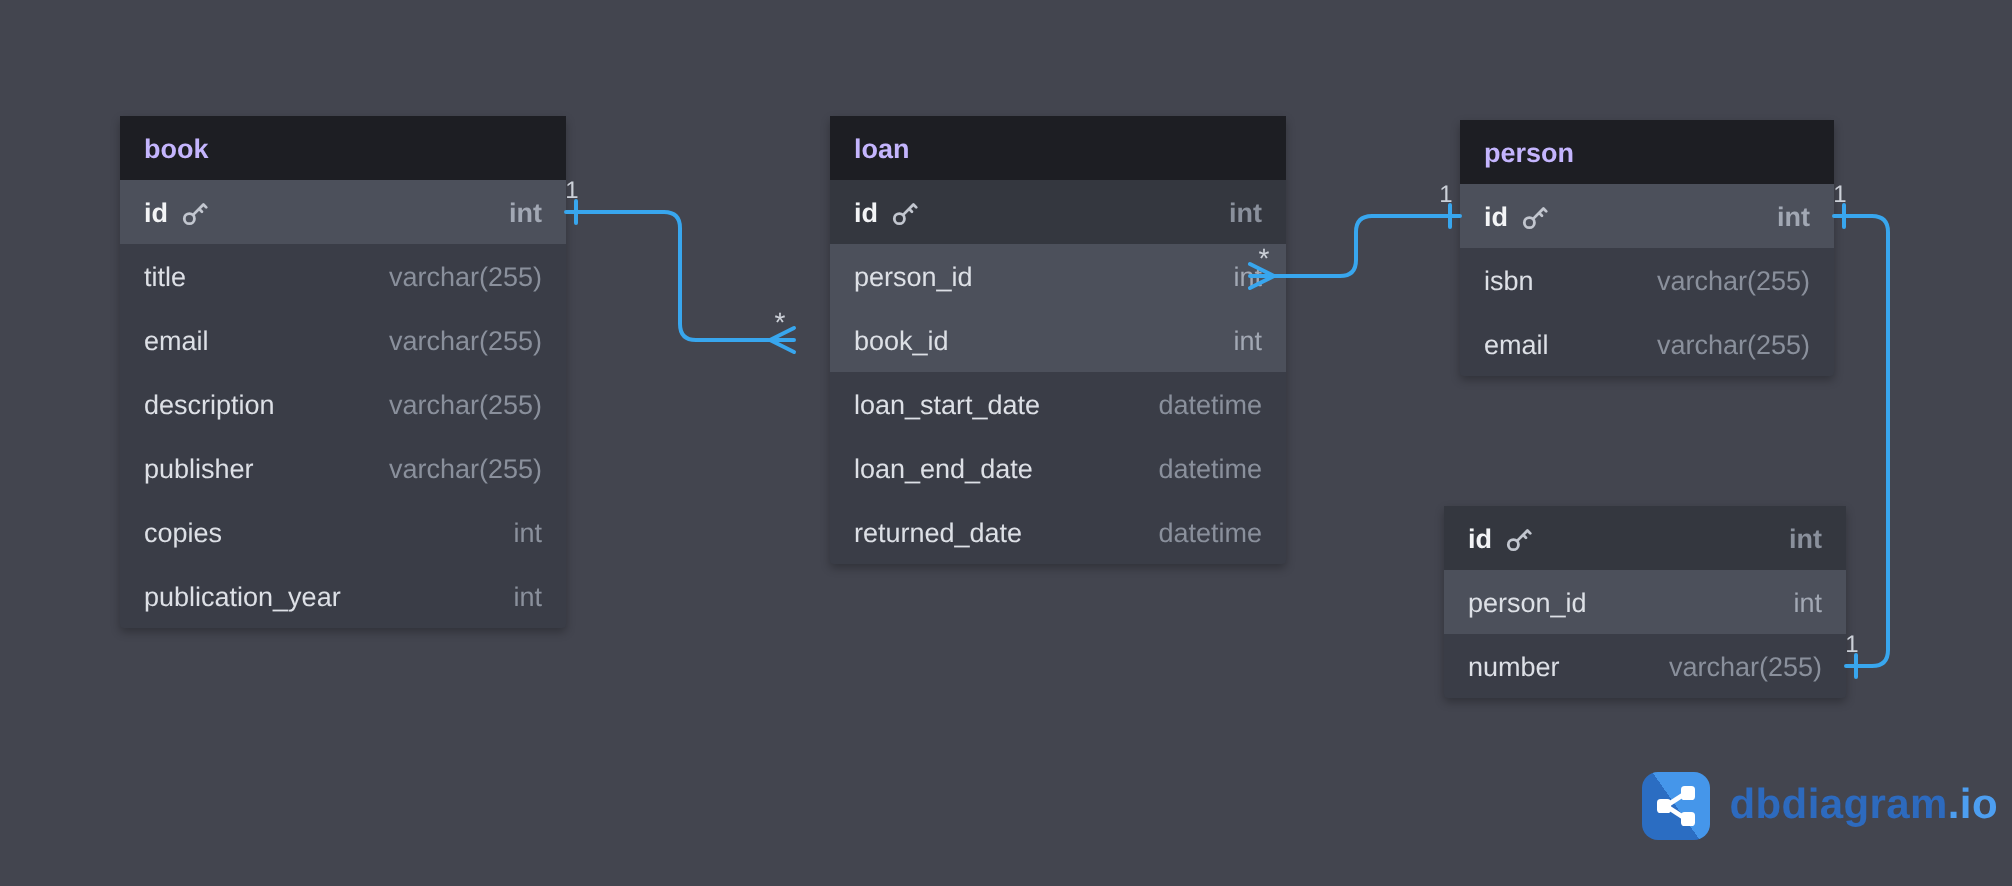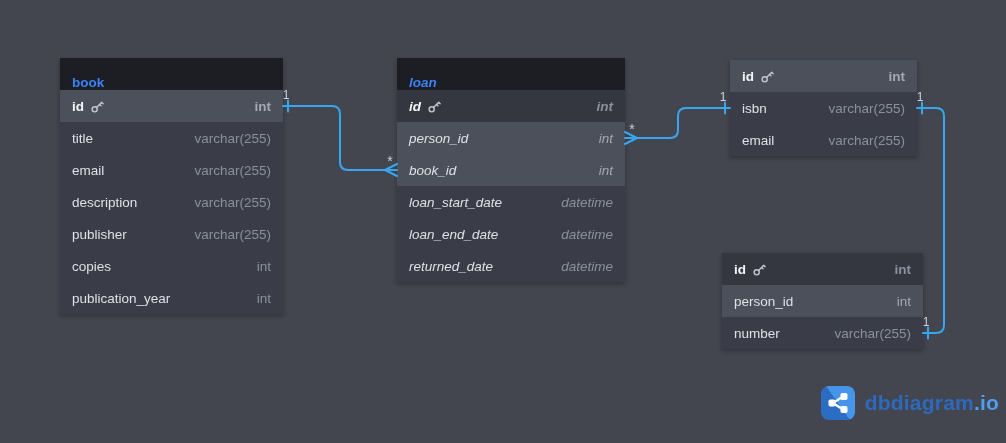--- a/index.html
+++ b/index.html
@@ -18,22 +18,22 @@
   #canvas{
     position:relative;width:1006px;height:443px;overflow:hidden;
     background:var(--canvas-bg);
   }
   .table{
     position:absolute;z-index:1;background:var(--row-bg);
     border-radius:2px;box-shadow:0 2px 5px rgba(0,0,0,.28);
     font-size:13.5px;
   }
   .thead{
-    height:32px;display:flex;align-items:flex-end;padding:0 12px;
-    background:var(--header-bg);color:#3b82f6;font-weight:bold;
+    height:32px;display:flex;align-items:center;padding:0 12px;
+    background:var(--header-bg);color:#c4b5fd;font-weight:bold;
   }
   .trow{
     height:32px;display:flex;align-items:center;justify-content:space-between;
     padding:0 12px;color:var(--field-text);
   }
   .trow.pk{background:var(--row-pk);}
   .trow.hl{background:var(--row-hl);}
   .trow.pk .fname{font-weight:bold;color:#f3f4f6;}
   .trow.pk .ftype{font-weight:bold;}
   .ftype{color:var(--type-text);text-align:center;}
@@ -145,21 +145,21 @@
         </span>
         <span class="ftype">int</span>
       </div>
       <div class="trow">
         <span class="fname">
           <span>publication_year</span>
         </span>
         <span class="ftype">int</span>
       </div>
     </div>
-    <div class="table" style="left: 397px; top: 58px; width: 228px; font-style: italic;">
+    <div class="table" style="left: 415px; top: 58px; width: 228px;">
       <div class="thead">
         <span>loan</span>
       </div>
       <div class="trow pk">
         <span class="fname">
           <span>id</span>
           <svg class="key-icon" viewBox="0 0 16 16">
             <circle cx="5" cy="11" r="2.7"></circle>
             <path d="M7 9 L12.5 3.5 M12.5 3.5 L14 5 M10.2 5.8 L11.7 7.3"></path>
           </svg>
@@ -191,20 +191,23 @@
         <span class="ftype">datetime</span>
       </div>
       <div class="trow">
         <span class="fname">
           <span>returned_date</span>
         </span>
         <span class="ftype">datetime</span>
       </div>
     </div>
     <div class="table" style="left: 730px; top: 60px; width: 187px;">
+      <div class="thead">
+        <span>person</span>
+      </div>
       <div class="trow pk hl">
         <span class="fname">
           <span>id</span>
           <svg class="key-icon" viewBox="0 0 16 16">
             <circle cx="5" cy="11" r="2.7"></circle>
             <path d="M7 9 L12.5 3.5 M12.5 3.5 L14 5 M10.2 5.8 L11.7 7.3"></path>
           </svg>
         </span>
         <span class="ftype">int</span>
       </div>

